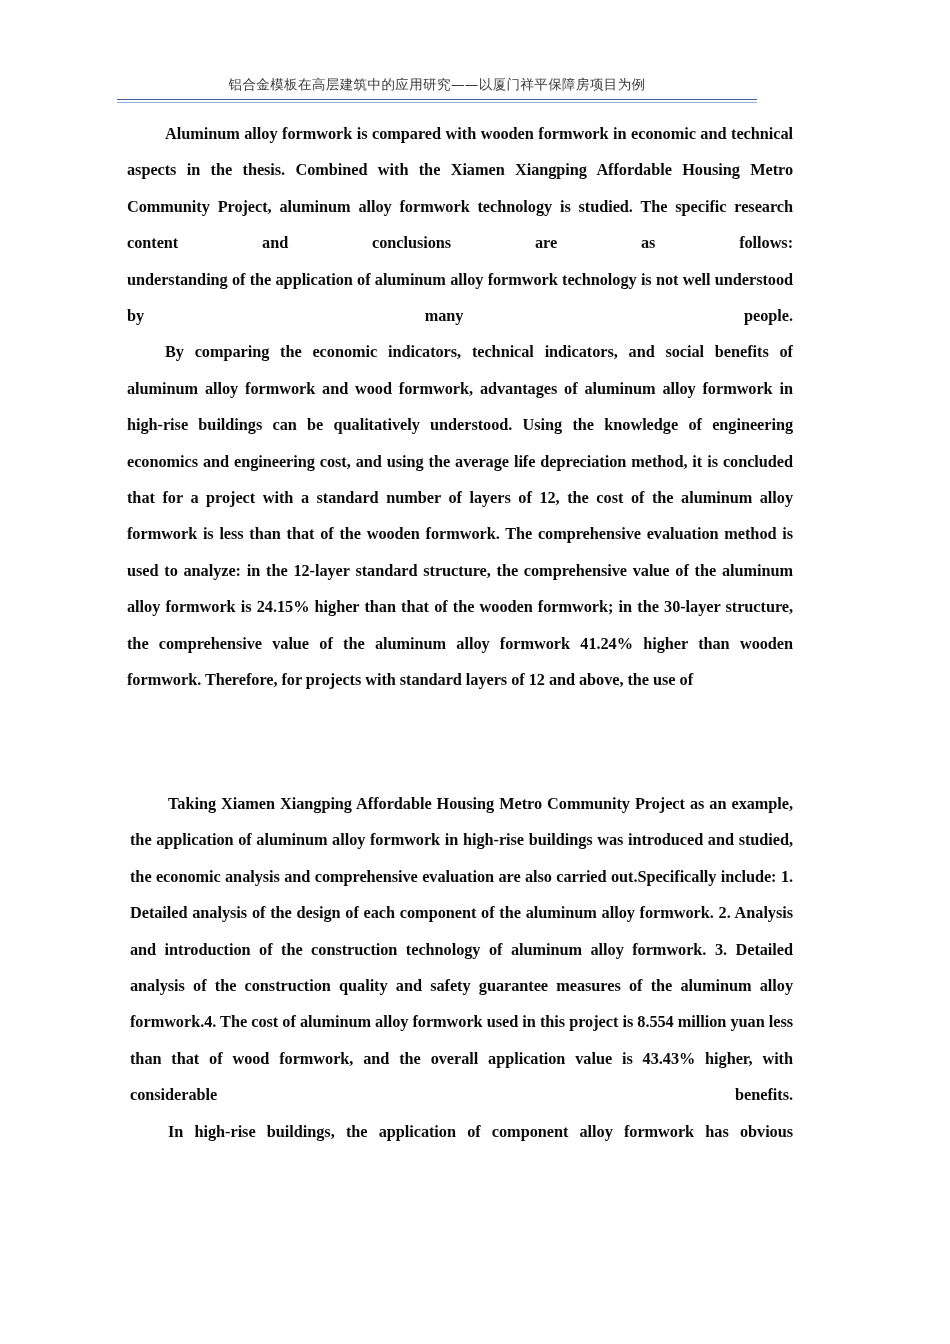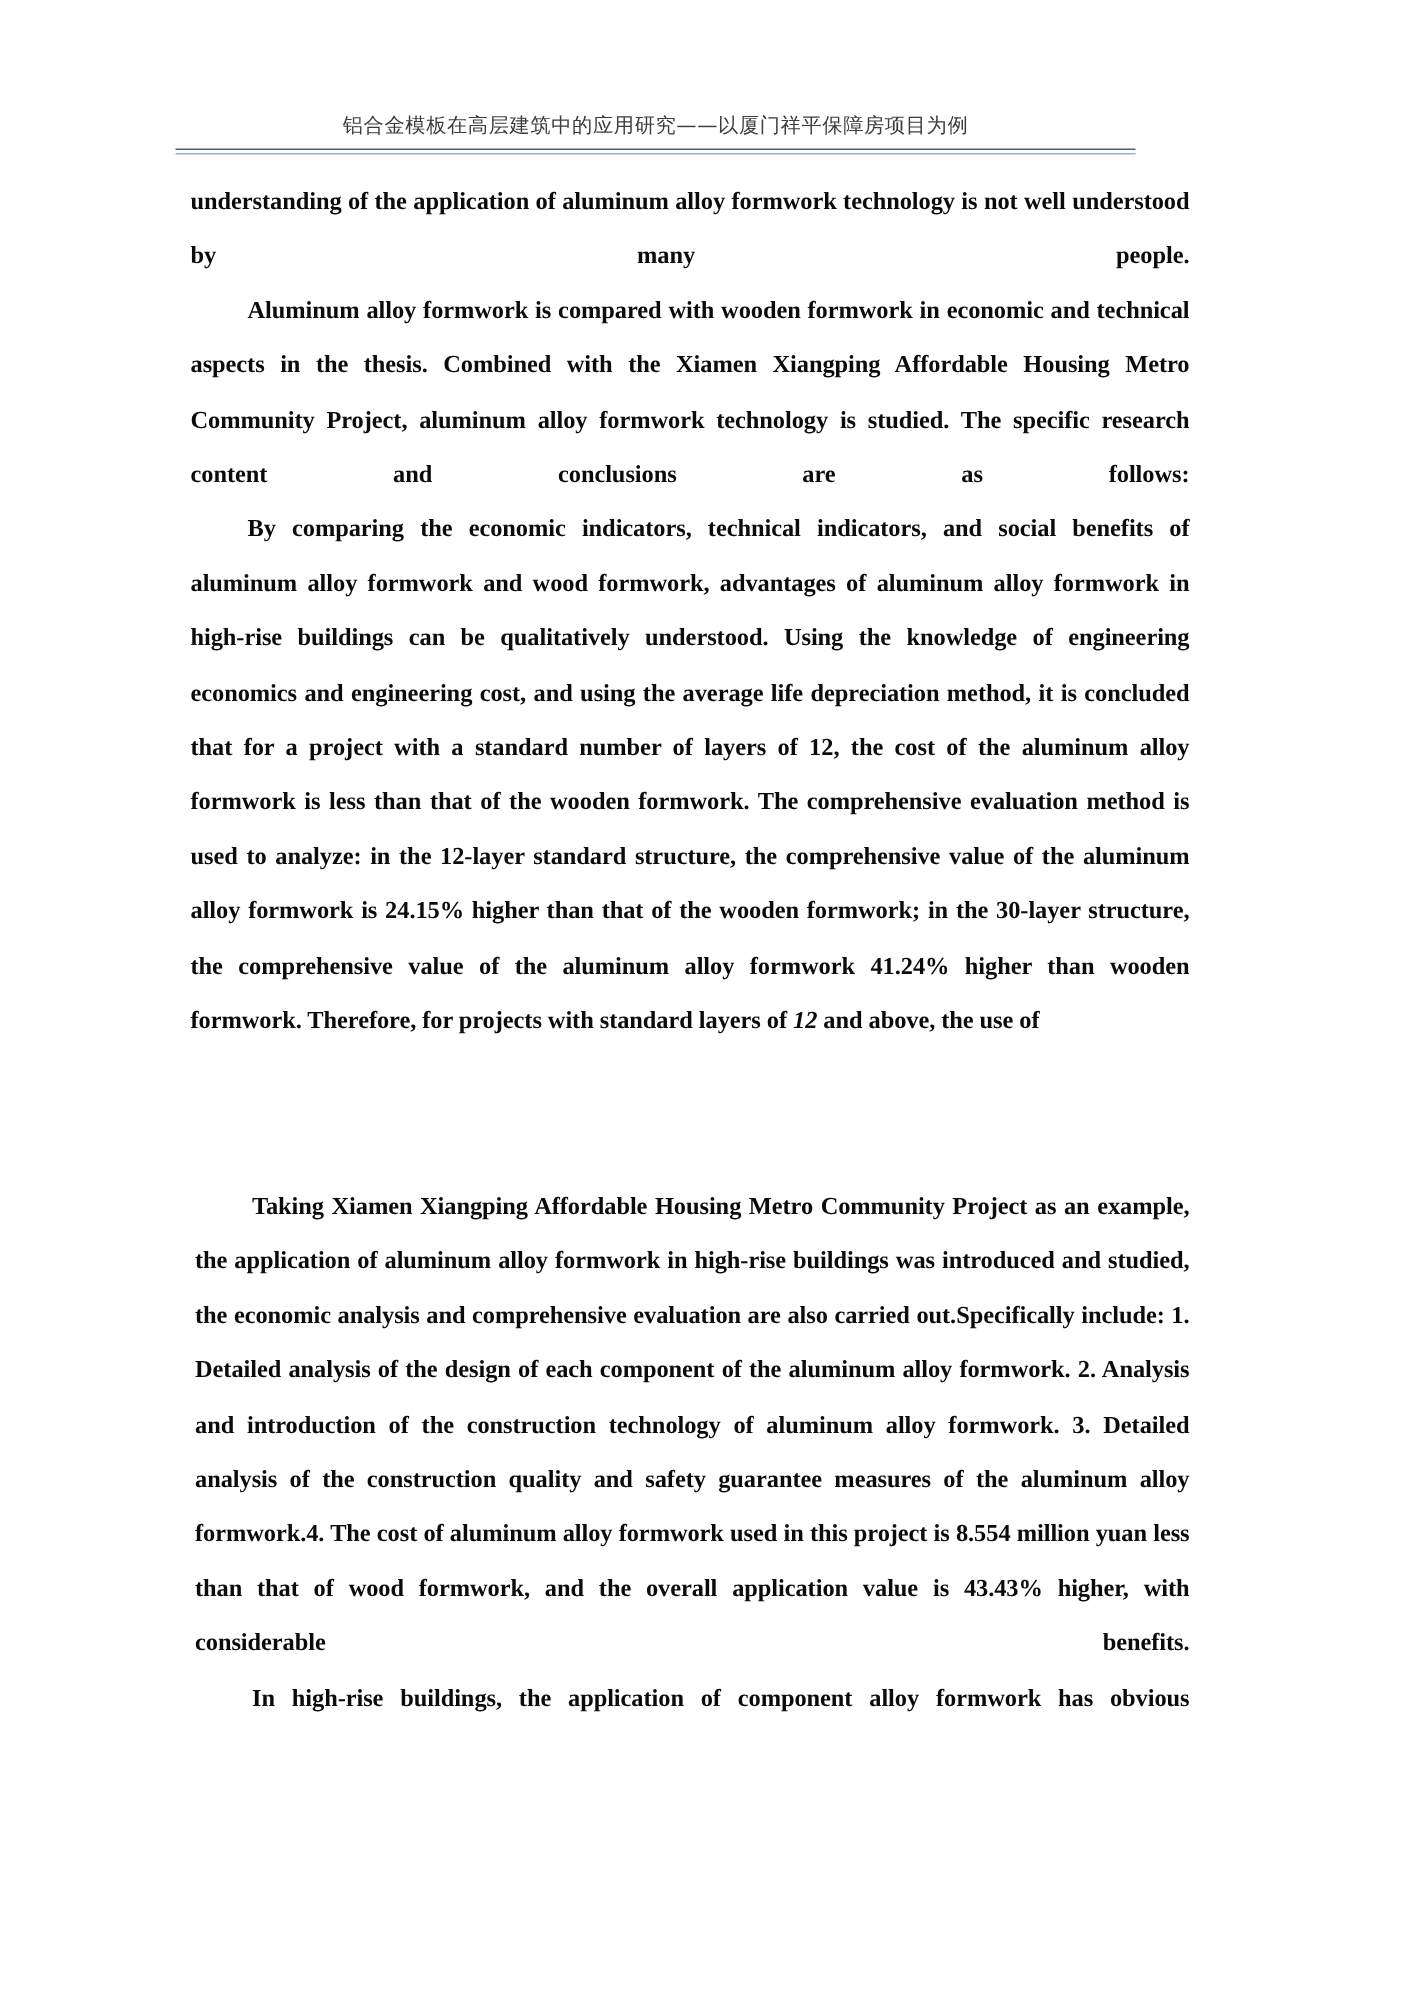--- a/index.html
+++ b/index.html
@@ -61,21 +61,20 @@
     letter-spacing: -0.05px;
   }
   p.para.indent {
     text-indent: 38px;
   }
   
   .forced-justify {
     text-align-last: justify;
   }
   .italic-num {
-    font-style: italic;
   }
 
   
   .page-marker {
     position: absolute;
     left: 0;
     top: 740px;
     width: 950px;
     text-align: center;
     font-size: 14px;
@@ -112,23 +111,23 @@
 
 <div class="page">
 
   <div class="header">
     <div class="header-title">铝合金模板在高层建筑中的应用研究——以厦门祥平保障房项目为例</div>
   </div>
   <div class="header-rule"></div>
 
   <div class="body-block">
 
+    <p class="para indent forced-justify">Aluminum alloy formwork is compared with wooden formwork in economic and technical aspects in the thesis. Combined with the Xiamen Xiangping Affordable Housing Metro Community Project, aluminum alloy formwork technology is studied. The specific research content and conclusions are as follows:</p>
+
     <p class="para forced-justify">understanding of the application of aluminum alloy formwork technology is not well understood by many people.</p>
-
-    <p class="para indent forced-justify">Aluminum alloy formwork is compared with wooden formwork in economic and technical aspects in the thesis. Combined with the Xiamen Xiangping Affordable Housing Metro Community Project, aluminum alloy formwork technology is studied. The specific research content and conclusions are as follows:</p>
 
     <p class="para indent"><span>By comparing the economic indicators, technical indicators, and social benefits of aluminum alloy formwork and wood formwork, advantages of aluminum alloy formwork in high-rise buildings can be qualitatively understood. Using the knowledge of engineering economics and engineering cost, and using the average life depreciation method, it is concluded that for a project with a standard number of layers of 12, the cost of the aluminum alloy formwork is less than that of the wooden formwork. The comprehensive evaluation method is used to analyze: in the 12-layer standard structure, the comprehensive value of the aluminum alloy formwork is 24.15% higher than that of the wooden formwork; in the 30-layer structure, the comprehensive value of the aluminum alloy formwork 41.24% higher than wooden formwork. Therefore, for projects with standard layers of </span><span class="italic-num">12</span><span> and above, the use of</span></p>
   </div>
 
 
   <div class="body-block-2">
 
 
     <p class="para indent forced-justify">Taking Xiamen Xiangping Affordable Housing Metro Community Project as an example, the application of aluminum alloy formwork in high-rise buildings was introduced and studied, the economic analysis and comprehensive evaluation are also carried out.Specifically include: 1. Detailed analysis of the design of each component of the aluminum alloy formwork. 2. Analysis and introduction of the construction technology of aluminum alloy formwork. 3. Detailed analysis of the construction quality and safety guarantee measures of the aluminum alloy formwork.4. The cost of aluminum alloy formwork used in this project is 8.554 million yuan less than that of wood formwork, and the overall application value is 43.43% higher, with considerable benefits.</p>
 

